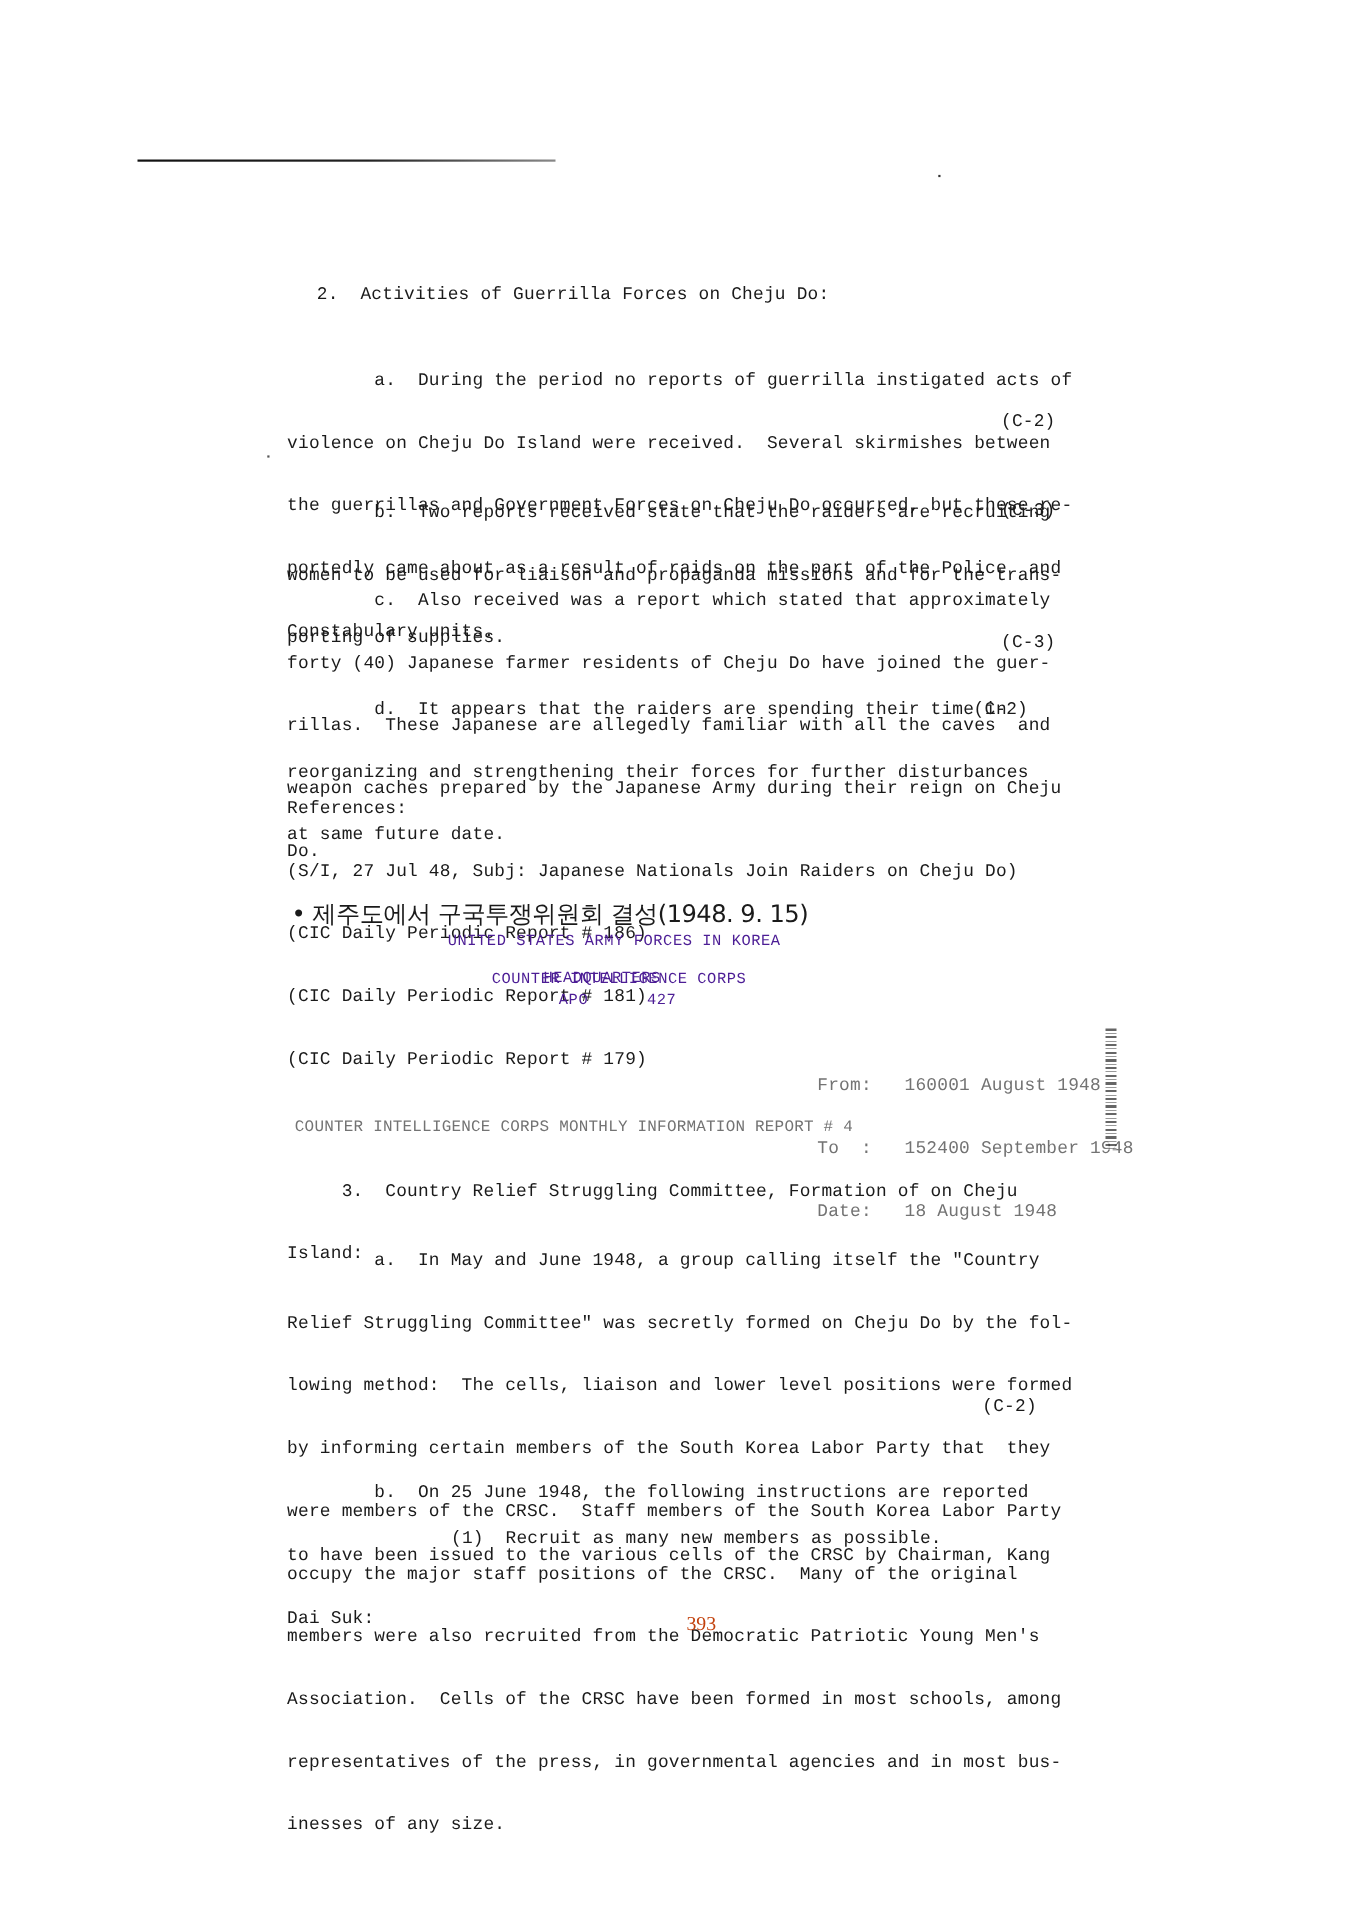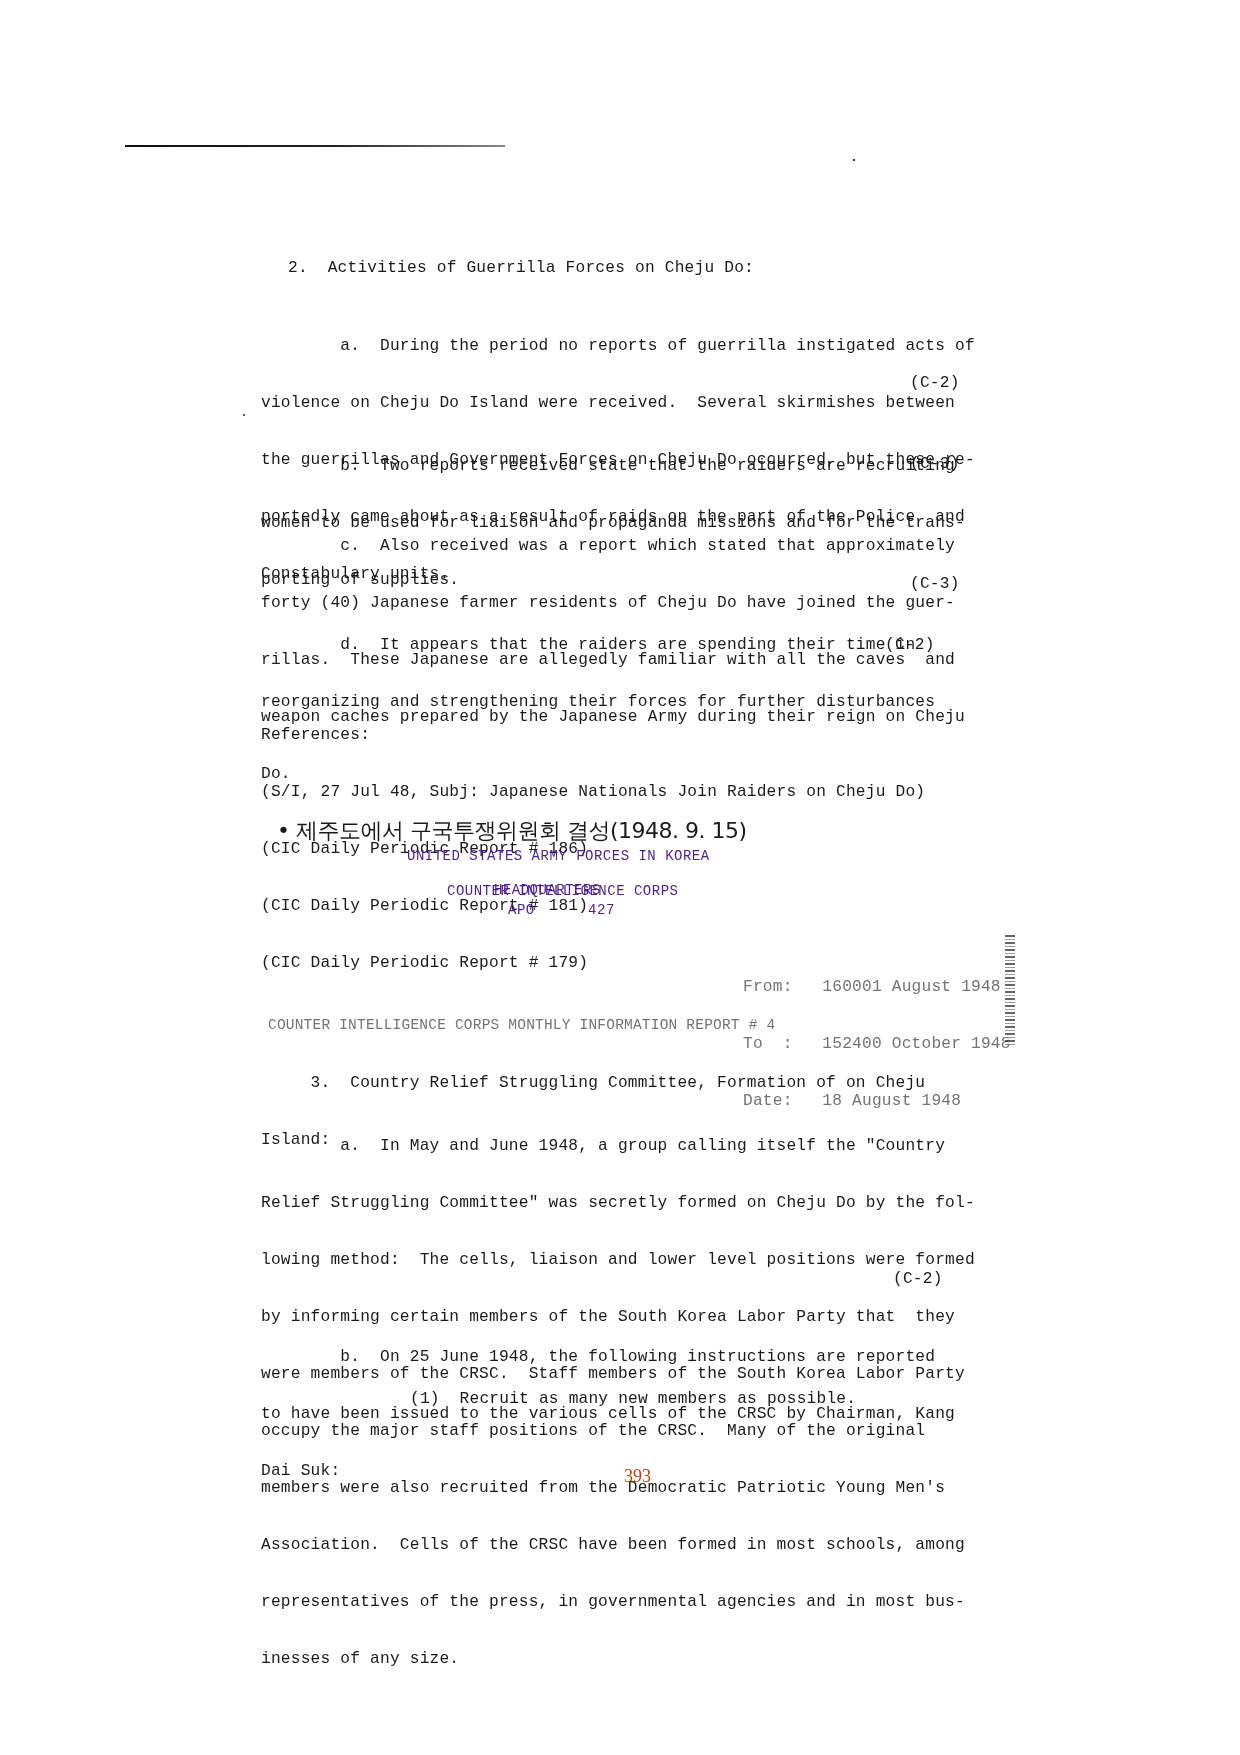--- a/index.html
+++ b/index.html
@@ -5,21 +5,21 @@
   html, body { margin: 0; padding: 0; background: #ffffff; }
   body { width: 1240px; height: 1755px; position: relative; overflow: hidden;
          font-family: "Liberation Mono", "DejaVu Sans Mono", monospace; color: #1a1a1a; }
   .abs { position: absolute; white-space: pre; }
   .tw { font-family: "Liberation Mono", "DejaVu Sans Mono", monospace; font-size: 16.2px; line-height: 19px; letter-spacing: 0.2px; }
   .faded { color: #737373; }
   .top-rule { position: absolute; left: 125px; top: 145px; width: 380px; height: 2px;
               background: linear-gradient(to right, #111 0%, #222 55%, #888 100%); }
   .dot { position: absolute; left: 853px; top: 159px; width: 2px; height: 2px; background: #333; }
   .dot2 { position: absolute; left: 243px; top: 414px; width: 2px; height: 2px; background: #555; }
-  .korean { font-family: "DejaVu Sans", sans-serif; font-size: 22px; letter-spacing: -0.5px; color: #1a1a1a; margin-left: 12px; }
+  .korean { font-family: "DejaVu Sans", sans-serif; font-size: 22px; letter-spacing: -0.5px; color: #1a1a1a; }
   .hdr { font-family: "Liberation Mono", monospace; font-size: 14px; color: #4c1d95; letter-spacing: 0.5px; }
   .pagenum { font-family: "Liberation Serif", "DejaVu Serif", serif; font-size: 18px; color: #c2410c; }
   .stain { position: absolute; left: 1005px; top: 935px; width: 10px; height: 110px;
            background: repeating-linear-gradient(to bottom, #333 0 2px, #fff 2px 4px, #777 4px 5px, #fff 5px 7px);
            opacity: 0.75; }
   .para-line { display: block; }
 </style>
 </head>
 <body>
 
@@ -51,41 +51,42 @@
   <span class="para-line">forty (40) Japanese farmer residents of Cheju Do have joined the guer-</span>
   <span class="para-line">rillas.  These Japanese are allegedly familiar with all the caves  and</span>
   <span class="para-line">weapon caches prepared by the Japanese Army during their reign on Cheju</span>
   <span class="para-line">Do.</span>
 </div>
 <div class="abs tw" style="left:910px; top:575px;">(C-3)</div>
 
 <div class="abs tw" style="left:261px; top:598px;">
   <span class="para-line">        d.  It appears that the raiders are spending their time in</span>
   <span class="para-line">reorganizing and strengthening their forces for further disturbances</span>
+  <span class="para-line">at same future date.</span>
 </div>
 <div class="abs tw" style="left:885px; top:636px;">(C-2)</div>
 
 <div class="abs tw" style="left:261px; top:688px;">
   <span class="para-line">References:</span>
   <span class="para-line">(S/I, 27 Jul 48, Subj: Japanese Nationals Join Raiders on Cheju Do)</span>
   <span class="para-line">(CIC Daily Periodic Report # 186)</span>
   <span class="para-line">(CIC Daily Periodic Report # 181)</span>
   <span class="para-line">(CIC Daily Periodic Report # 179)</span>
 </div>
 
 <div class="abs korean" style="left:265px; top:816px;">• 제주도에서 구국투쟁위원회 결성(1948. 9. 15)</div>
 
 <div class="abs hdr" style="left:407px; top:848px;">UNITED STATES ARMY FORCES IN KOREA</div>
 <div class="abs hdr" style="left:494px; top:866px;margin-top:16px;">HEADQUARTERS</div>
 <div class="abs hdr" style="left:447px; top:883px;">COUNTER INTELLIGENCE CORPS</div>
 <div class="abs hdr" style="left:508px; top:902px;">APO      427</div>
 
 <div class="abs tw faded" style="left:743px; top:940px;">
   <span class="para-line"><span>From:</span>   <span>160001 August 1948</span></span>
-  <span class="para-line"><span>To  :</span>   <span>152400 October 1948</span></span>
+  <span class="para-line"><span>To  :</span>   <span>152400 September 1948</span></span>
   <span class="para-line"><span>Date:</span>   <span>18 August 1948</span></span>
 </div>
 <div class="stain"></div>
 
 <div class="abs tw faded" style="left:268px; top:1016px; font-size:14.5px;">COUNTER INTELLIGENCE CORPS MONTHLY INFORMATION REPORT # 4</div>
 
 <div class="abs tw" style="left:261px; top:1036px;">
   <span class="para-line">     3.  Country Relief Struggling Committee, Formation of on Cheju</span>
   <span class="para-line">Island:</span>
 </div>

